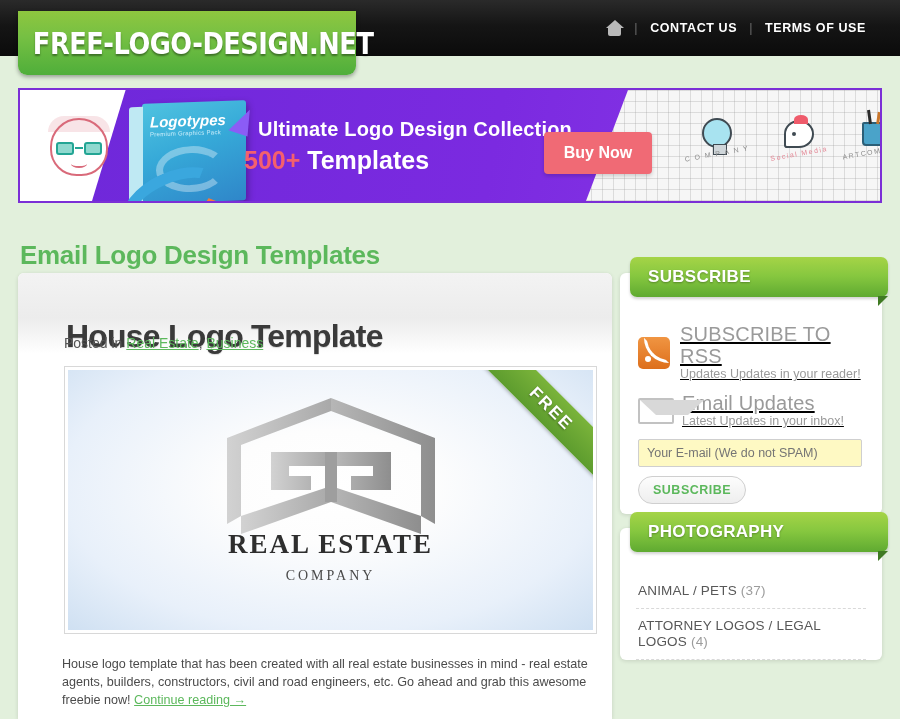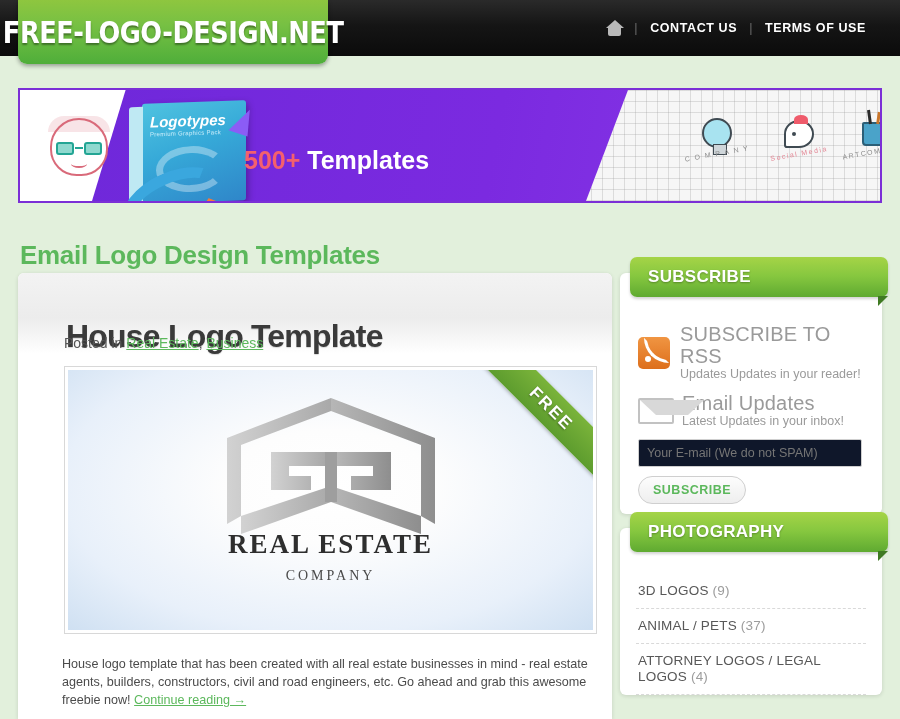--- a/index.html
+++ b/index.html
@@ -10,25 +10,25 @@
     font-family:"Liberation Sans", sans-serif;
     position:relative;
   }
 
   
   #header-bar{
     position:absolute; left:0; top:0; width:900px; height:56px;
     background:linear-gradient(180deg,#2a2a2a 0%,#151515 45%,#0b0b0b 100%);
   }
   #logo-box{
-    position:absolute; left:18px; top:0; width:310px; height:64px;
+    position:absolute; left:18px; top:11px; width:338px; height:64px;
     border-radius:0 0 9px 9px;
     background:linear-gradient(180deg,#8ec63f 0%,#76c043 40%,#4fae3a 100%);
     box-shadow:0 2px 4px rgba(0,0,0,.35);
-    display:flex; align-items:center; justify-content:center;
+    display:flex; align-items:center; justify-content:flex-start;
   }
   #logo-text{
     font-family:"DejaVu Sans Condensed","Liberation Sans Narrow","Liberation Sans",sans-serif;
     font-weight:bold; font-size:31px; letter-spacing:-0.5px;
     color:#fff; text-shadow:0 2px 2px rgba(0,0,0,.38);
     transform:scaleX(.92); white-space:nowrap;
   }
   #top-nav{
     position:absolute; right:22px; top:0; height:56px;
     display:flex; align-items:center; gap:0px;
@@ -192,21 +192,21 @@
     background:linear-gradient(180deg,#a5d447 0%,#86c73f 48%,#5faa31 100%);
     border-radius:7px; display:flex; align-items:center; padding-left:18px;
     color:#fff; font-size:17px; font-weight:bold; letter-spacing:.3px;
     text-shadow:0 1px 2px rgba(0,0,0,.3);
     box-shadow:0 2px 3px rgba(0,0,0,.18);
   }
   .widget-head:after{
     content:""; position:absolute; right:0; bottom:-9px;
     border-left:10px solid #3f7a22; border-bottom:10px solid transparent;
   }
-  .sub-row{ display:flex; align-items:center; padding:4px 14px 2px 18px; }
+  .sub-row{ display:flex; align-items:center; padding:4px 14px 2px 18px;text-decoration:underline; }
   .rss-icon{
     width:32px;height:32px;border-radius:5px;
     background:linear-gradient(180deg,#f09542 0%,#dd6f1c 100%);
     position:relative; flex:0 0 32px; margin-right:10px;
   }
   .rss-icon:before{
     content:""; position:absolute; left:7px; bottom:7px; width:6px; height:6px;
     background:#fff; border-radius:50%;
   }
   .rss-icon:after{
@@ -222,21 +222,21 @@
     content:""; position:absolute; left:0; top:0; width:32px; height:16px;
     border-left:16px solid transparent; border-right:16px solid transparent;
     border-top:15px solid #d8d8d8;
   }
   .sub-title{ font-size:20px; color:#9a9a9a; line-height:22px; letter-spacing:.2px;}
   .sub-desc{ font-size:12.5px; color:#9a9a9a; line-height:15px; }
   #email-input{
     display:block; margin:8px 14px 0 18px; width:224px; height:28px;
     border:1px solid #cfcfcf; border-radius:2px; padding:0 8px;
     font-size:12.5px; color:#8a8a8a; font-family:"Liberation Sans",sans-serif;
-    background:#0f172a; outline:none;
+    background:#fef9c3; outline:none;
   }
   #subscribe-btn{
     margin:9px 0 6px 18px; height:28px; padding:0 14px;
     background:linear-gradient(180deg,#fdfdfd 0%,#eeeeee 100%);
     border:1px solid #cfcfcf; border-radius:14px;
     color:#5cb85c; font-size:12.5px; font-weight:bold; letter-spacing:.5px;
     cursor:pointer; font-family:"Liberation Sans",sans-serif;
   }
   .cat-item{
     margin:0 16px; padding:9px 2px 9px 2px;
@@ -278,24 +278,26 @@
 
   <div id="logo-pack">
     <div class="side"></div>
     <div class="ttl">Logotypes</div>
     <div class="sub">Premium Graphics Pack</div>
     <div class="swirl"></div>
   </div>
   <div id="bird"></div>
   <div id="swoosh"></div>
 
+  <div id="banner-title">Ultimate Logo Design Collection</div>
   <div id="banner-sub">
     <span class="num">500+</span>
     <span>Templates</span>
   </div>
+  <div id="buy-now">Buy Now</div>
 
   <div class="mini-logo" style="left:660px; top:28px; width:74px;">
     <div class="bulb"></div>
     <div class="mini-cap">C O M P A N Y</div>
   </div>
   <div class="mini-logo" style="left:742px; top:30px; width:74px;">
     <div class="chick"></div>
     <div class="mini-cap" style="color:#e38795;">Social Media</div>
   </div>
   <div class="mini-logo" style="left:820px; top:26px; width:68px;">
@@ -377,24 +379,20 @@
 
     <input id="email-input" type="text" placeholder="Your E-mail (We do not SPAM)" style="">
 
     <button id="subscribe-btn">SUBSCRIBE</button>
   </section>
 
   <section class="widget" style="padding-bottom:0;">
     <div class="widget-head">PHOTOGRAPHY</div>
 
     <div class="cat-item">
-      <span>3D LOGOS</span>
-      <span class="count">(9)</span>
-    </div>
-    <div class="cat-item">
       <span>ANIMAL / PETS</span>
       <span class="count">(37)</span>
     </div>
     <div class="cat-item">
       <span>ATTORNEY LOGOS / LEGAL LOGOS</span>
       <span class="count">(4)</span>
     </div>
   </section>
 
 </aside>

